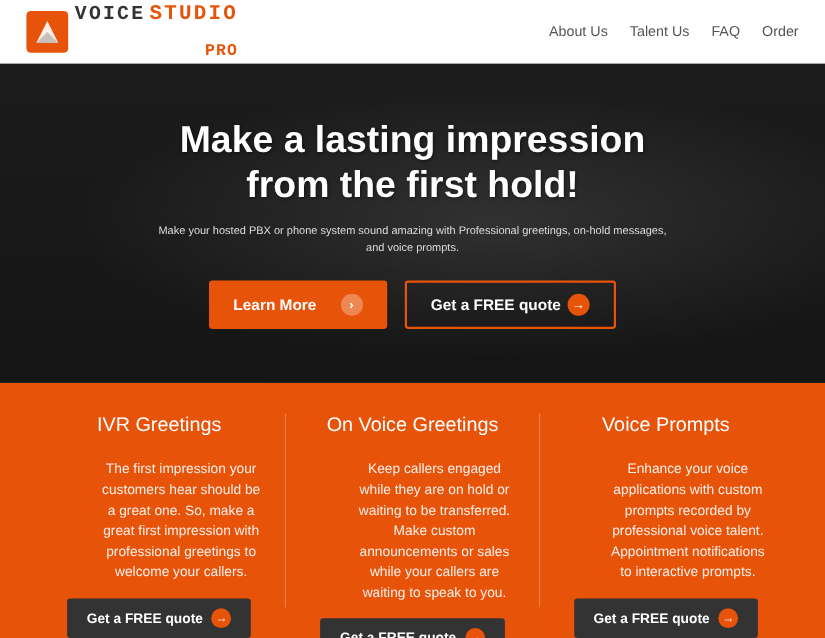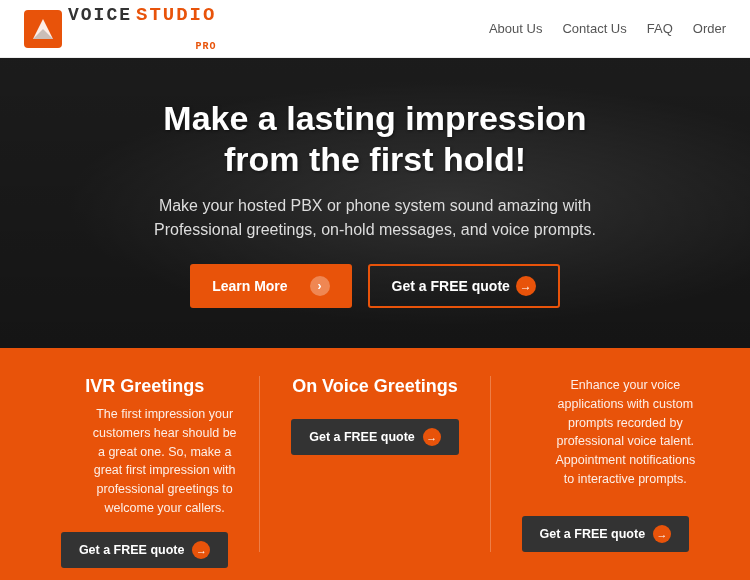--- a/index.html
+++ b/index.html
@@ -43,21 +43,21 @@
       letter-spacing: 2px;
       color: #333;
     }
     .logo-studio {
       font-size: 19px;
       font-weight: 700;
       letter-spacing: 2px;
       color: #e8530a;
     }
     .logo-pro {
-      font-size: 10px;
+      font-size: 15px;
       color: #e8530a;
       text-align: right;
       letter-spacing: 1px;
       font-weight: 700;
       margin-top: 17px;
     }
     nav { display: flex; align-items: center; gap: 20px; }
     nav a {
       text-decoration: none;
       color: #555;
@@ -109,21 +109,21 @@
     }
     .hero h1 {
       font-size: 34px;
       font-weight: 700;
       color: #fff;
       line-height: 1.2;
       margin-bottom: 14px;
       text-shadow: 1px 1px 3px rgba(0,0,0,0.5);
     }
     .hero p {
-      font-size: 16px;
+      font-size: 10px;
       color: #ddd;
       max-width: 480px;
       margin: 0 auto 22px;
       line-height: 1.5;
     }
     .hero-buttons {
       display: flex;
       gap: 16px;
       justify-content: center;
     }
@@ -180,23 +180,23 @@
       display: flex;
       flex-direction: column;
       align-items: center;
       text-align: center;
       padding: 0 20px;
       border-right: 1px solid rgba(255,255,255,0.25);
     }
     .service-col:last-child { border-right: none; }
     .service-col h3 {
       font-size: 18px;
-      font-weight: 700;
-      color: #fff;
-      margin-bottom: 8px;
+      font-weight: 400;
+      color: #fff;
+      margin-bottom: 20px;
     }
     .service-col p {
       font-size: 12.5px;
       color: rgba(255,255,255,0.9);
       line-height: 1.5;
       flex: 1;
       margin-left: 40px;
     }
     .btn-quote {
       margin-top: 14px;
@@ -234,21 +234,21 @@
     <div class="logo-text">
       <div style="display:flex; align-items:baseline; gap:4px;">
         <span class="logo-voice">VOICE</span>
         <span class="logo-studio">STUDIO</span>
       </div>
       <span class="logo-pro">PRO</span>
     </div>
   </div>
   <nav>
     <a>About Us</a>
-    <a>Contact Us</a>
+    <a>Talent Us</a>
     <a>FAQ</a>
     <a>Order</a>
   </nav>
 </header>
 
 <section class="hero">
   <div class="hero-mic-bg">
 
     <svg width="750" height="290" viewBox="0 0 750 290" xmlns="http://www.w3.org/2000/svg">
       <rect width="750" height="290" fill="#2d2d2d"></rect>
@@ -291,25 +291,27 @@
   <div class="service-col">
     <h3>IVR Greetings</h3>
     <p>The first impression your customers hear should be a great one. So, make a great first impression with professional greetings to welcome your callers.</p>
     <button class="btn-quote">
       <span>Get a FREE quote</span>
       <span class="btn-arrow">→</span>
     </button>
   </div>
   <div class="service-col">
     <h3>On Voice Greetings</h3>
+    <p>Keep callers engaged while they are on hold or waiting to be transferred. Make custom announcements or sales while your callers are waiting to speak to you.</p>
     <button class="btn-quote">
       <span>Get a FREE quote</span>
       <span class="btn-arrow">→</span>
     </button>
   </div>
   <div class="service-col">
+    <h3>Voice Prompts</h3>
     <p>Enhance your voice applications with custom prompts recorded by professional voice talent. Appointment notifications to interactive prompts.</p>
     <button class="btn-quote">
       <span>Get a FREE quote</span>
       <span class="btn-arrow">→</span>
     </button>
   </div>
 </section>
 
 </body></html>

